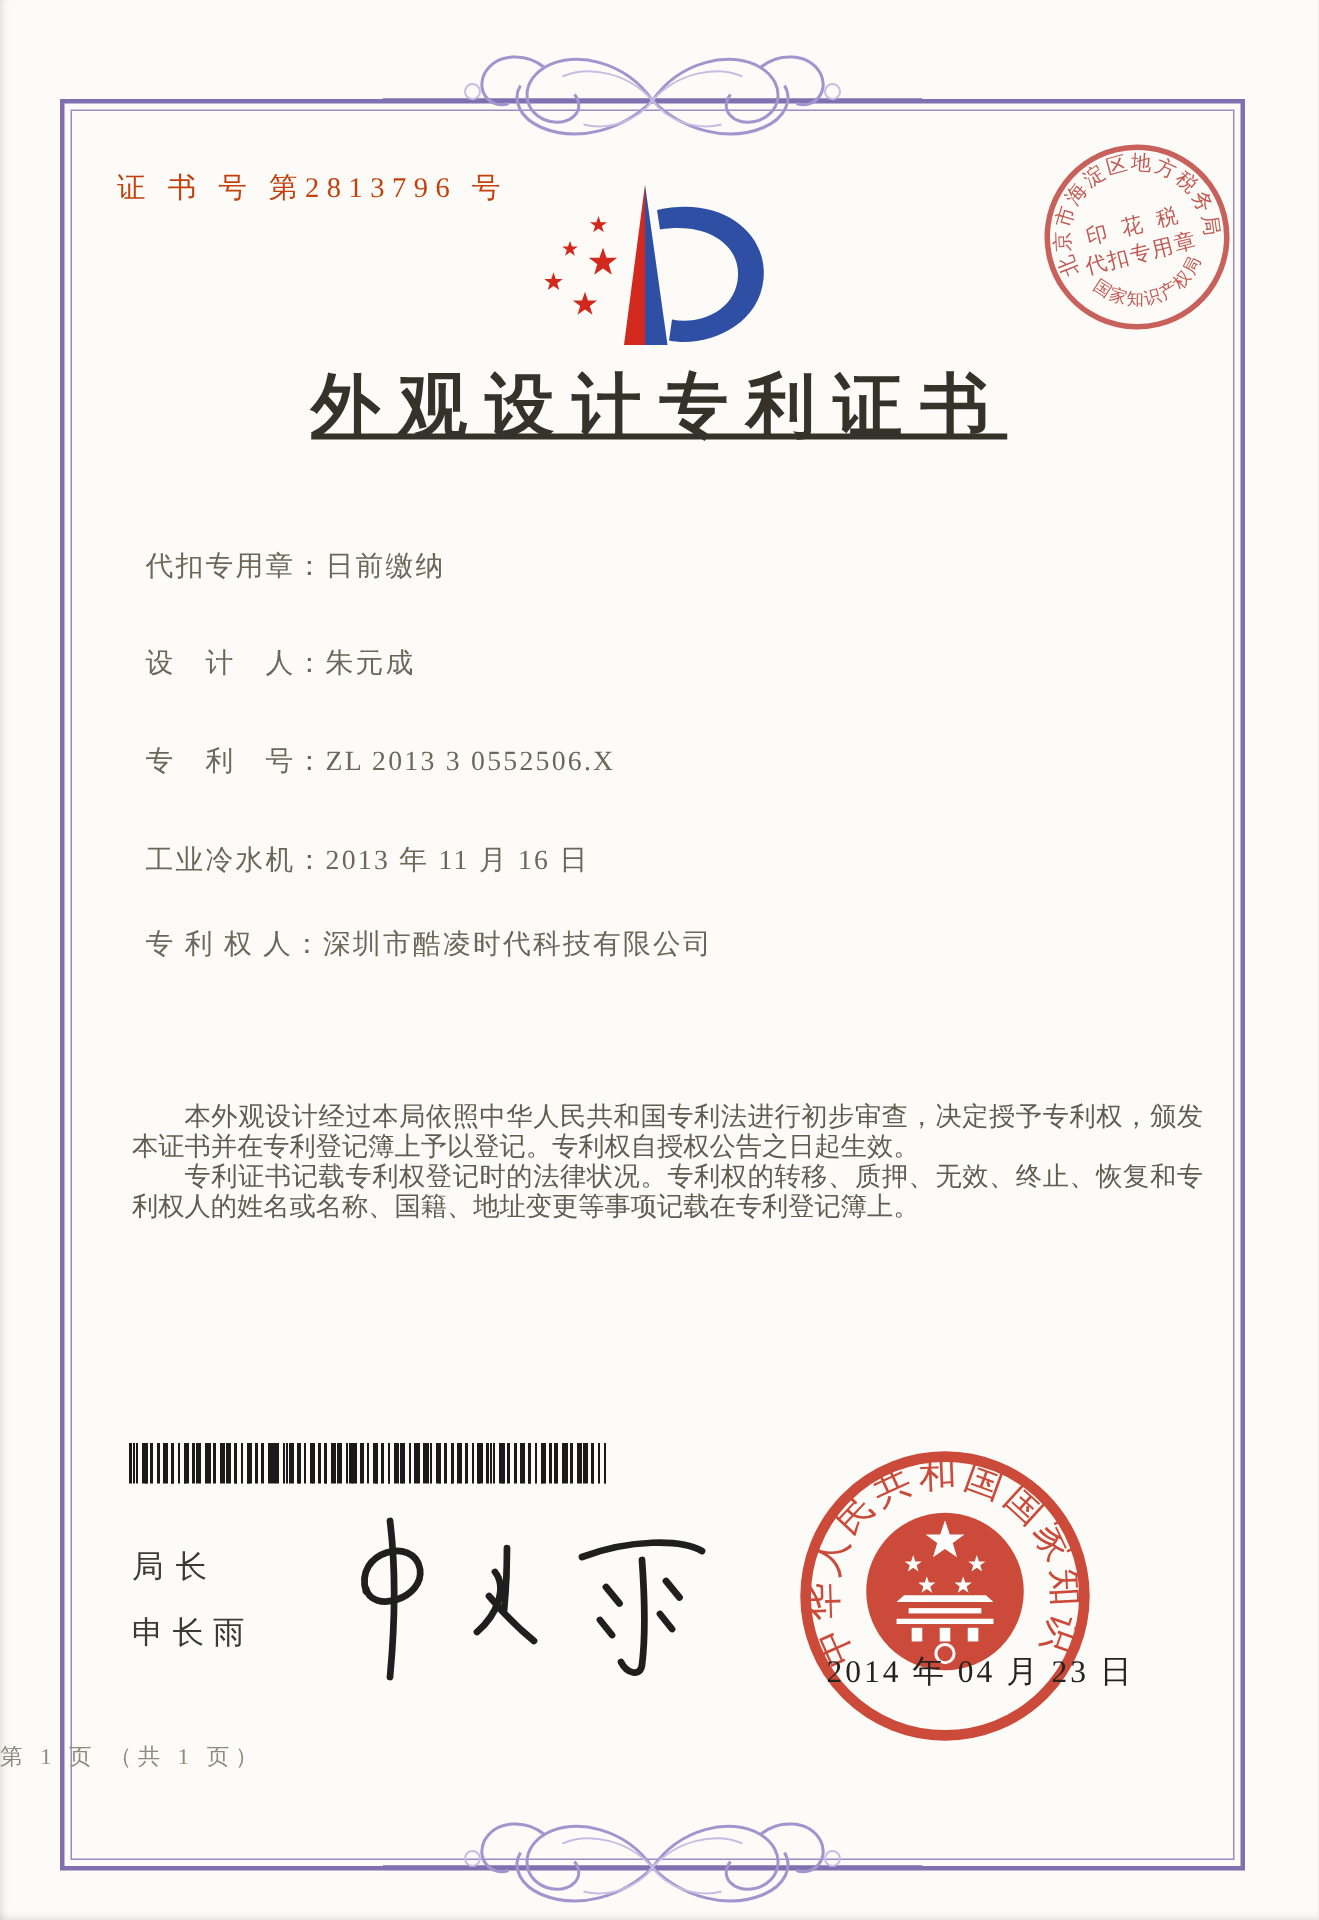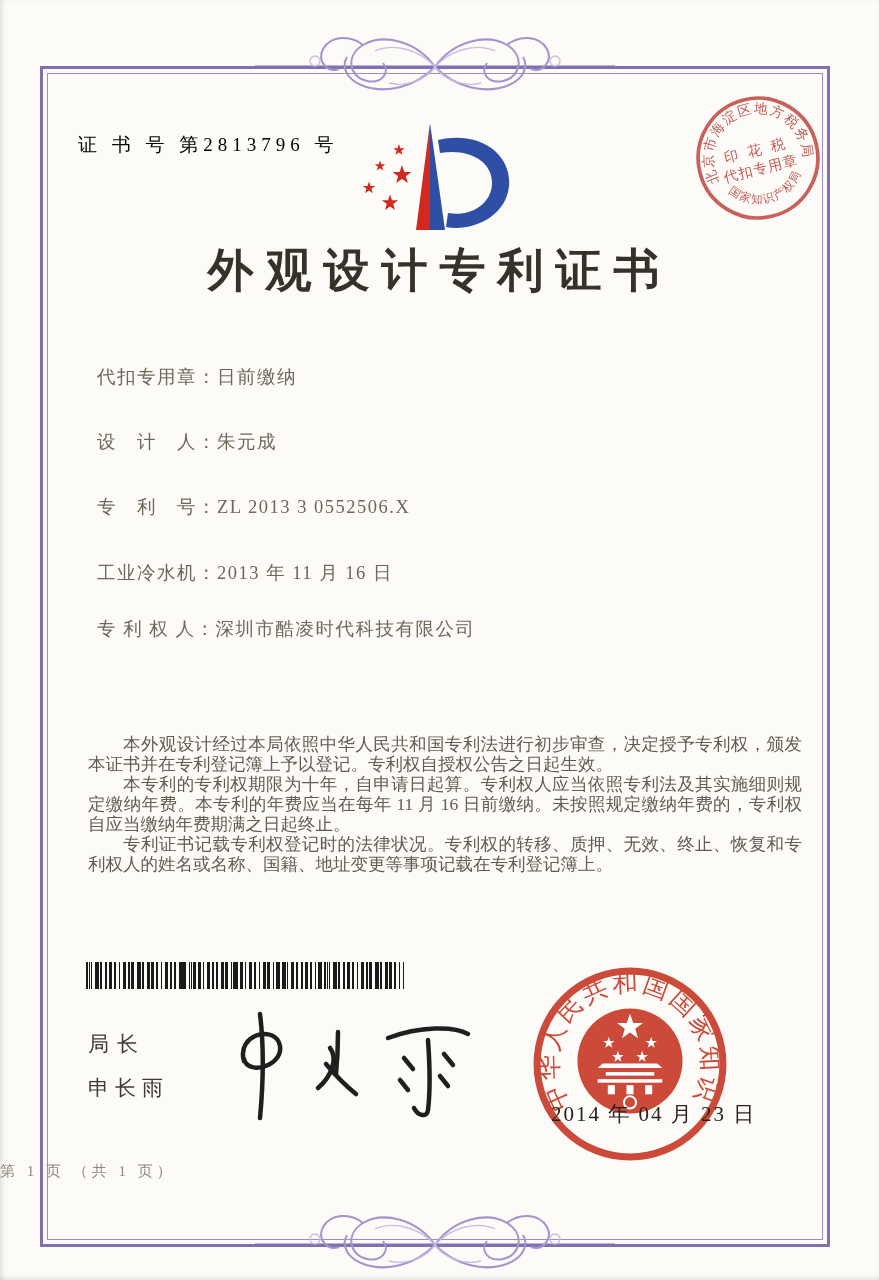--- a/index.html
+++ b/index.html
@@ -7,25 +7,25 @@
     position:relative;width:879px;height:1280px;margin:0 auto;
     background:#fcfbf8;overflow:hidden;
     font-family:"Liberation Serif","DejaVu Serif",serif;
     box-shadow:inset 5px 0 8px -6px rgba(0,0,0,.22), inset 0 -5px 8px -6px rgba(0,0,0,.18);
   }
   .frame{position:absolute;left:40px;top:66px;right:49px;bottom:33px;border:3px solid #8070b0;}
   .frame-inner{position:absolute;left:47px;top:73px;right:56px;bottom:40px;border:1px solid #9a8cc4;}
   .flourish{position:absolute;width:360px;height:84px;left:255px;}
   .flourish-top{top:25px;}
   .flourish-bottom{top:1203px;}
-  .cert-no{position:absolute;left:78px;top:112px;font-size:19px;letter-spacing:5px;color:#000000;margin-top:20px;}
+  .cert-no{position:absolute;left:78px;top:112px;font-size:19px;letter-spacing:5px;color:#c2410c;}
   .stamp{position:absolute;left:674px;top:74px;width:168px;height:168px;transform:rotate(-14deg);opacity:.92;}
   .logo{position:absolute;left:352px;top:118px;width:168px;height:122px;}
   .title{position:absolute;left:0;right:0;top:240px;margin:0;text-align:center;
-         font-size:46px;font-weight:600;letter-spacing:12px;color:#35322a;}
+         font-size:46px;font-weight:600;letter-spacing:12px;color:#35322a;text-decoration:underline;}
   .fields{position:absolute;left:97px;top:364px;right:90px;height:360px;}
   .field-row{position:absolute;left:0;font-size:18.5px;letter-spacing:1.5px;color:#6b685a;white-space:nowrap;}
   .paragraphs{position:absolute;left:88px;width:714px;top:734px;font-size:17.5px;
               line-height:20px;color:#5f5c50;text-align:justify;}
   .paragraphs p{margin:0;text-indent:2em;}
   .barcode{position:absolute;left:86px;top:962px;width:318px;height:27px;
     background-image:
       repeating-linear-gradient(90deg,#1a1a1a 0 2px,transparent 2px 5px,#1a1a1a 5px 6px,transparent 6px 9px,#1a1a1a 9px 12px,transparent 12px 14px),
       repeating-linear-gradient(90deg,transparent 0 3px,#1a1a1a 3px 4px,transparent 4px 11px,#1a1a1a 11px 13px,transparent 13px 17px);
   }
@@ -115,21 +115,20 @@
   <div class="fields">
     <div class="field-row" style="top:0"><span>代扣专用章：</span><span>日前缴纳</span></div>
     <div class="field-row" style="top:65px"><span>设　计　人：</span><span>朱元成</span></div>
     <div class="field-row" style="top:130px"><span>专　利　号：</span><span>ZL 2013 3 0552506.X</span></div>
     <div class="field-row" style="top:196px"><span>工业冷水机：</span><span>2013 年 11 月 16 日</span></div>
     <div class="field-row" style="top:252px"><span>专 利 权 人：</span><span>深圳市酷凌时代科技有限公司</span></div>
   </div>
 
   <div class="paragraphs">
     <p>本外观设计经过本局依照中华人民共和国专利法进行初步审查，决定授予专利权，颁发本证书并在专利登记簿上予以登记。专利权自授权公告之日起生效。</p>
-    <p>本专利的专利权期限为十年，自申请日起算。专利权人应当依照专利法及其实施细则规定缴纳年费。本专利的年费应当在每年 11 月 16 日前缴纳。未按照规定缴纳年费的，专利权自应当缴纳年费期满之日起终止。</p>
     <p>专利证书记载专利权登记时的法律状况。专利权的转移、质押、无效、终止、恢复和专利权人的姓名或名称、国籍、地址变更等事项记载在专利登记簿上。</p>
   </div>
 
   <div class="barcode"></div>
 
   <div class="officer">
     <div class="officer-role">局长</div>
     <div class="officer-name">申长雨</div>
   </div>
 

